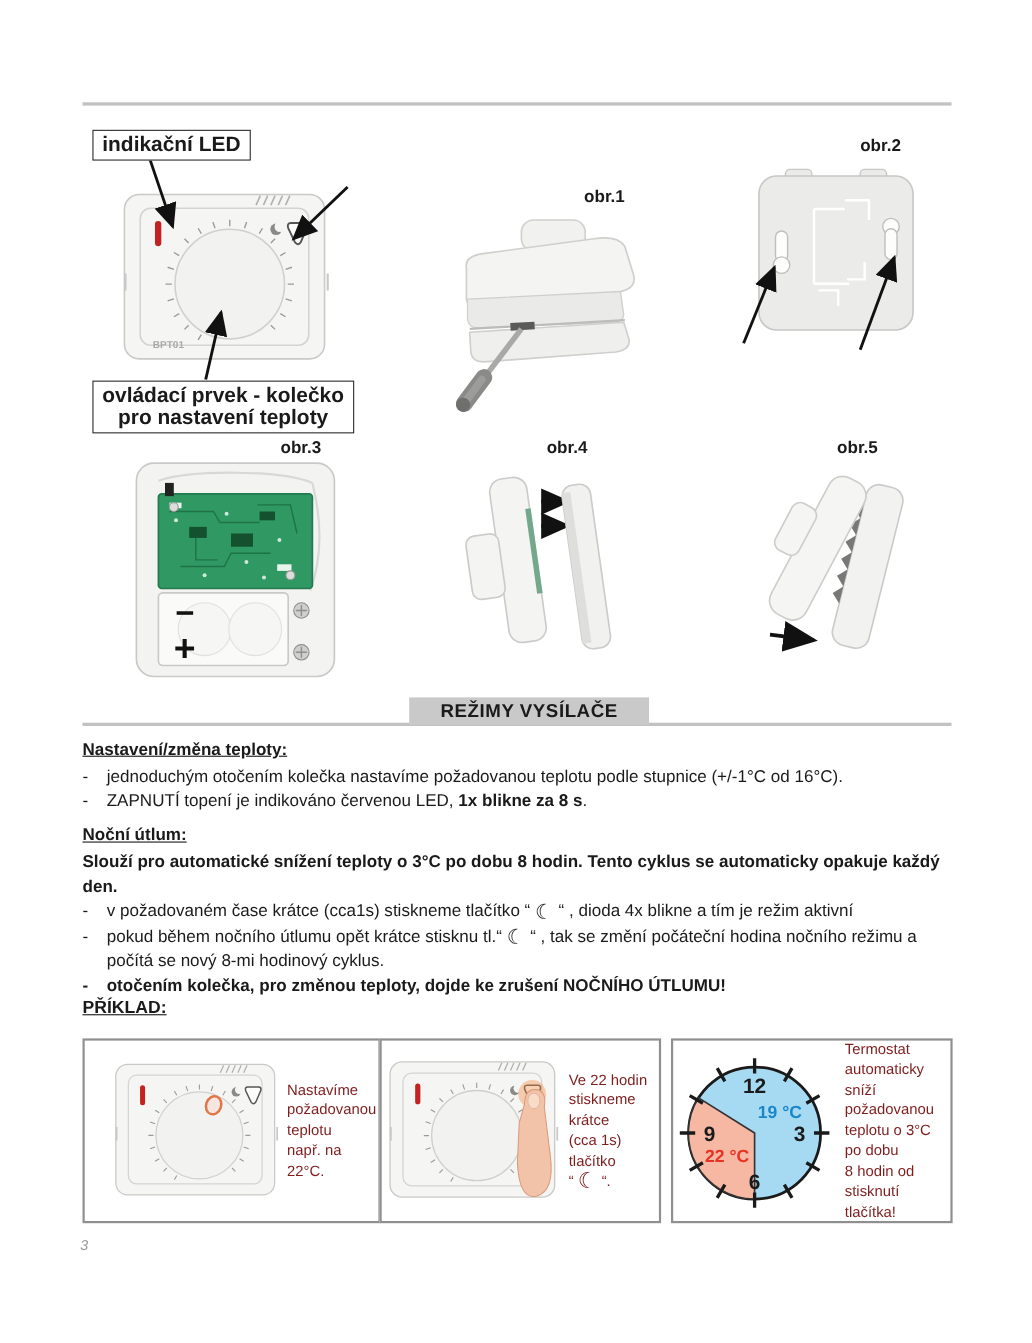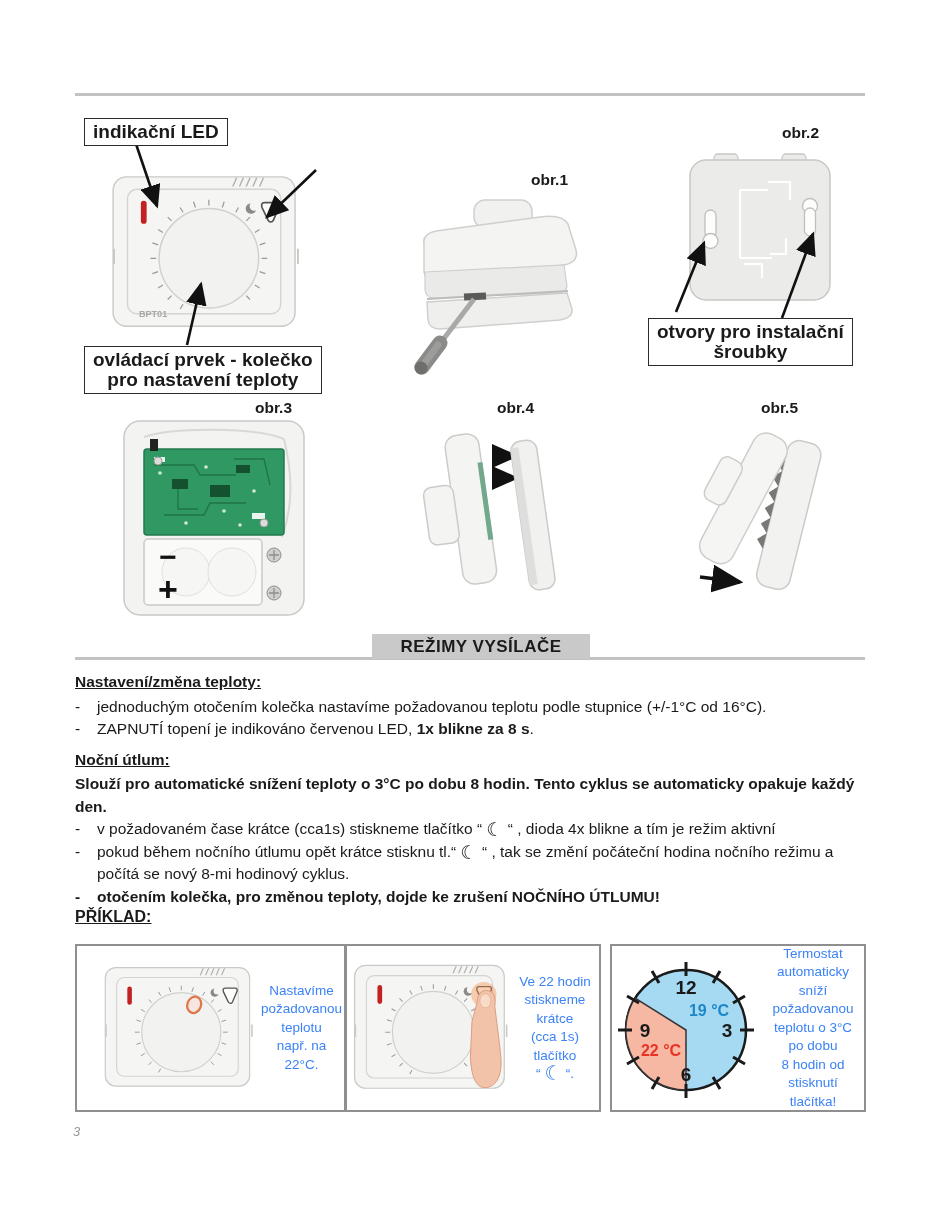--- a/index.html
+++ b/index.html
@@ -14,21 +14,21 @@
            padding:3px 8px;line-height:20px;z-index:4;white-space:nowrap;}
   .callout.center{text-align:center;}
   .textblock{width:792px;font-size:15.5px;line-height:22.5px;}
   .uheading{font-weight:bold;text-decoration:underline;font-size:15.5px;margin:0 0 2px 0;}
   .bullet{display:flex;}
   .bullet .dash{width:22px;flex:0 0 22px;}
   .bullet .btext{flex:1;}
   .b{font-weight:bold;}
   .moon{font-weight:bold;font-size:19px;line-height:0;vertical-align:-2px;}
   .example-box{border:2px solid #8f8f8f;background:#ffffff;display:flex;align-items:center;}
-  .ex-text{font-size:13.5px;line-height:18.5px;text-align:center;color:#3b82f6;flex:1;padding:0 6px;}
+  .ex-text{font-size:13.5px;line-height:18.5px;color:#7f1d1d;flex:1;padding:0 6px;}
   .pre-line{white-space:pre-line;}
   .page-number{font-style:italic;color:#9a9a9a;font-size:13px;}
   svg{display:block;}
 </style>
 </head>
 <body>
 
 <div class="page">
 
   <svg width="0" height="0" style="position:absolute" aria-hidden="true">
@@ -47,24 +47,20 @@
       </symbol>
     </defs>
   </svg>
 
   <div class="abs hrule" style="left:75px;top:93px;width:790px;"></div>
 
   <div class="abs callout" style="left:84px;top:118px;">indikační LED</div>
   <div class="abs callout center" style="left:84px;top:346px;">
     <div>ovládací prvek - kolečko</div>
     <div>pro nastavení teploty</div>
-  </div>
-  <div class="abs callout center" style="left:648px;top:318px;">
-    <div>otvory pro instalační</div>
-    <div>šroubky</div>
   </div>
 
   <div class="abs fig-label" style="left:531px;top:171px;">obr.1</div>
   <div class="abs fig-label" style="left:782px;top:124px;">obr.2</div>
   <div class="abs fig-label" style="left:255px;top:399px;">obr.3</div>
   <div class="abs fig-label" style="left:497px;top:399px;">obr.4</div>
   <div class="abs fig-label" style="left:761px;top:399px;">obr.5</div>
 
   <svg class="abs" style="left:110px;top:174px;" width="192" height="158" viewBox="0 0 200 165">
     <use href="#devfront" width="200" height="165"></use>

